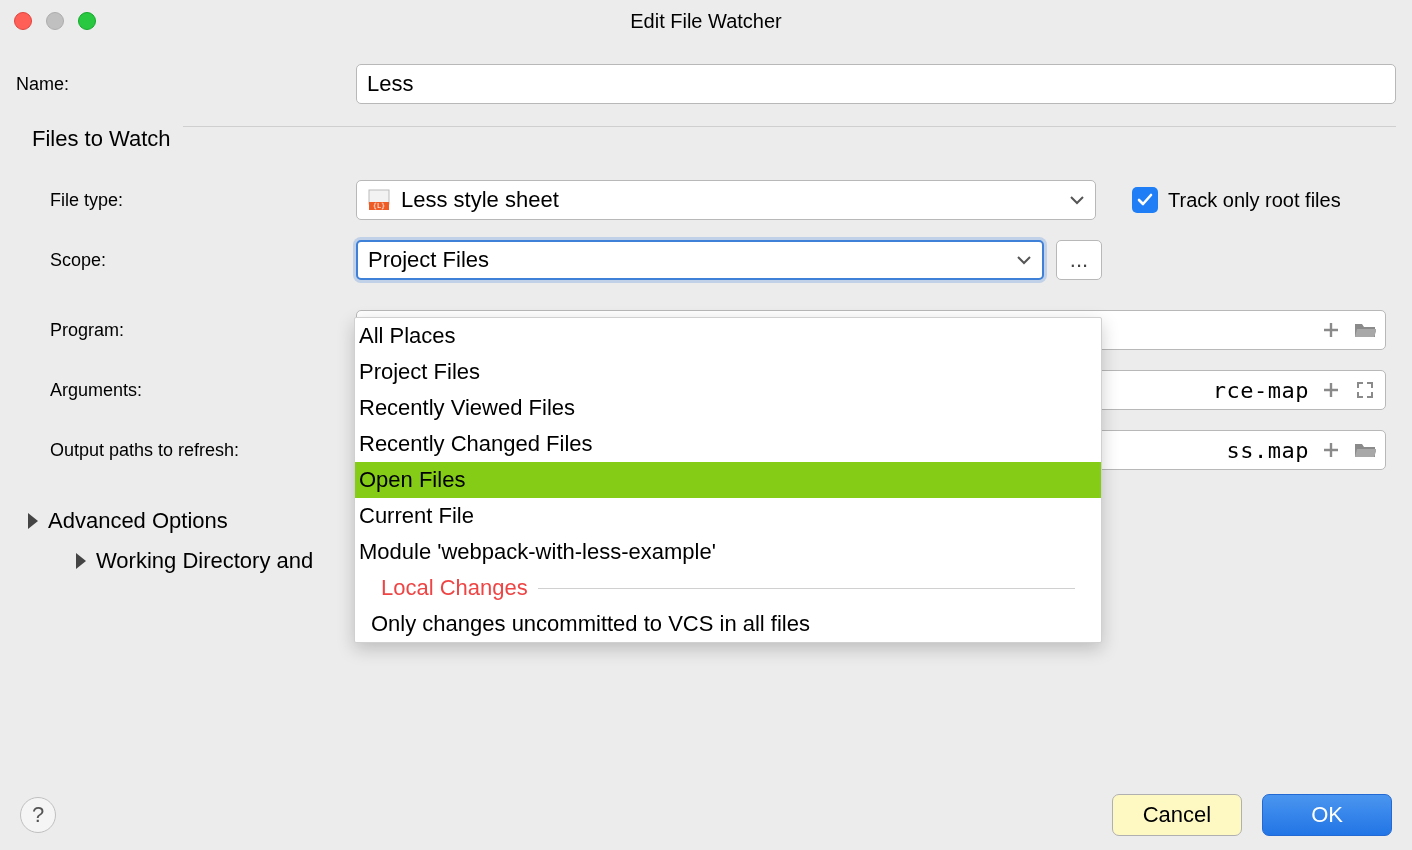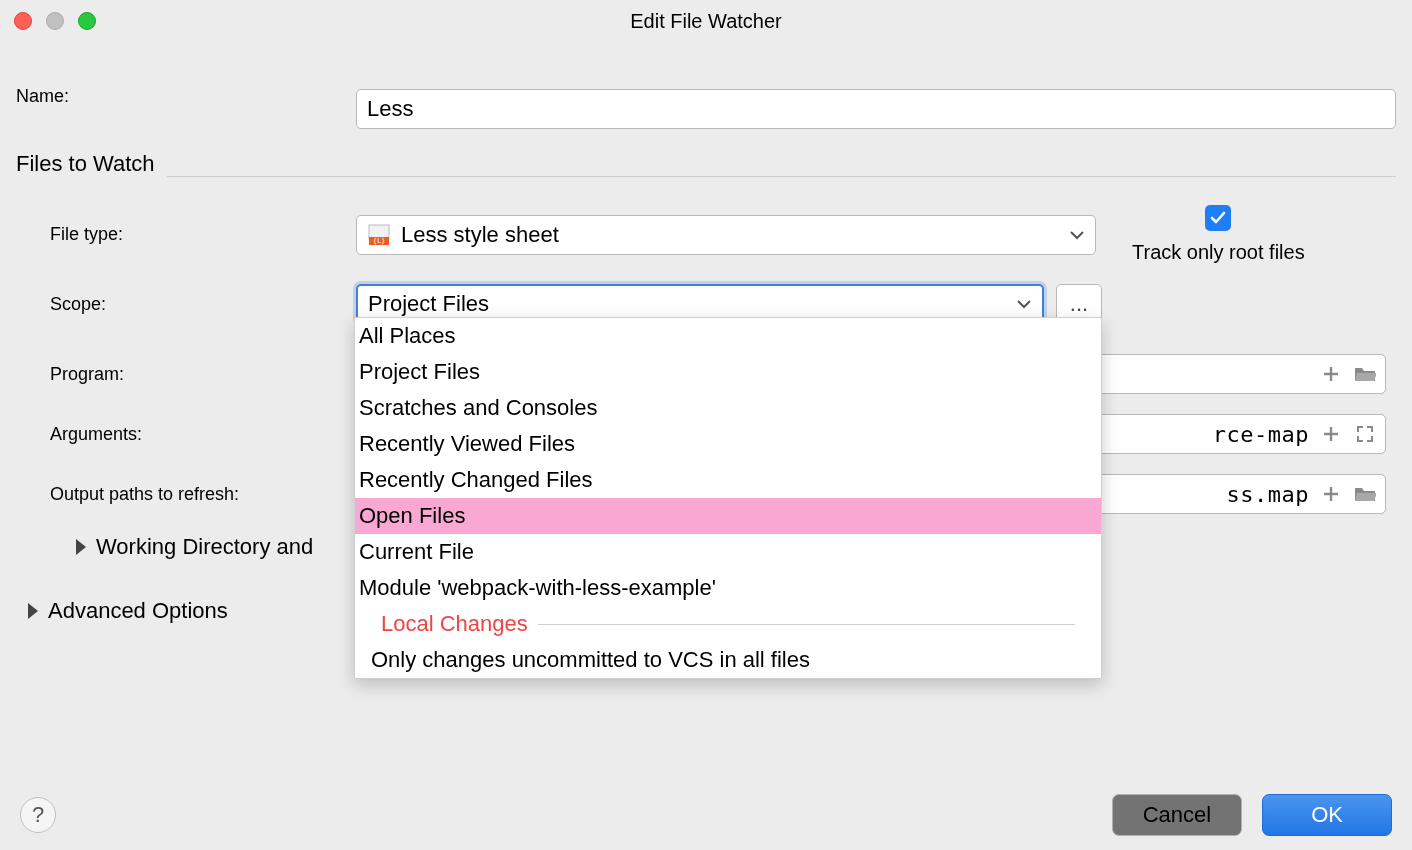--- a/index.html
+++ b/index.html
@@ -56,27 +56,26 @@
       gap: 12px;
     }
     input[type="text"] {
       height: 40px;
       border: 1px solid #b8b8b8;
       border-radius: 5px;
       background: #fff;
       font-size: 22px;
       padding: 0 10px;
       width: 100%;
-      margin-top: 25px;
     }
     .name-input { width: 740px; }
     .section-header {
       display: flex;
-      align-items: flex-end;
-      margin: 22px 0 28px 0;
+      align-items: flex-start;
+      margin: 22px 0 28px 16px;
       font-size: 22px;
     }
     .section-header .hline {
       flex: 1;
       height: 1px;
       background: #cfcfcf;
       margin-left: 12px;
     }
     .select-box {
       height: 40px;
@@ -105,21 +104,20 @@
     }
     .select-box .chevron {
       margin-left: auto;
     }
     .chevron svg { display: block; }
     .checkbox-wrap {
       display: flex;
       align-items: center;
       gap: 10px;
       margin-left: 24px;
-      flex-direction: column;
     }
     .checkbox-box {
       width: 26px;
       height: 26px;
       border-radius: 5px;
       background: #1f7ef6;
       display: inline-flex;
       align-items: center;
       justify-content: center;
     }
@@ -152,21 +150,21 @@
     }
     .dropdown-item {
       padding: 5px 4px;
       font-size: 22px;
       cursor: pointer;
       display: flex;
       align-items: center;
       gap: 10px;
     }
     .dropdown-item.highlighted {
-      background: #f9a8d4;
+      background: #84cc16;
     }
     .dropdown-section-header {
       padding: 5px 26px;
       font-size: 22px;
       color: #ef4444;
       display: flex;
       align-items: center;
       gap: 10px;
     }
     .dropdown-section-header .hline {
@@ -256,21 +254,21 @@
       display: flex;
       gap: 20px;
     }
     .btn {
       height: 42px;
       border-radius: 7px;
       font-size: 22px;
       padding: 0 30px;
       cursor: pointer;
       border: 1px solid #b0b0b0;
-      background: #737373;
+      background: #fef9c3;
     }
     .btn.primary {
       background: linear-gradient(#4a95ef, #2275e6);
       border: 1px solid #2269d3;
       color: #fff;
       padding: 0 48px;
     }
     .file-type-icon-svg {
       width: 22px;
       height: 22px;
@@ -407,41 +405,38 @@
             <svg width="22" height="18" viewBox="0 0 22 18">
                 <path d="M1 3 H8 L10 6 H21 V16 H1 Z" fill="#8a8a8a"></path>
                 <path d="M3 8 H23 L20 16 H1 Z" fill="#a8a8a8"></path>
               </svg>
           </span>
         </div>
       </div>
     </div>
   </div>
 
+  <div class="expander" style="padding-left: 12px; margin-top: 38px;">
+    <div class="tri"></div>
+    <span>Advanced Options</span>
+  </div>
+
   <div class="expander" style="padding-left: 60px; margin-top: 6px;">
     <div class="tri"></div>
     <span>Working Directory and</span>
   </div>
 
-  <div class="expander" style="padding-left: 12px; margin-top: 38px;">
-    <div class="tri"></div>
-    <span>Advanced Options</span>
-  </div>
-
 </div>
 
 <div class="dropdown-popup">
   <div class="dropdown-item">
       <span>All Places</span>
     </div>
   <div class="dropdown-item">
       <span>Project Files</span>
-    </div>
-  <div class="dropdown-item">
-      <span>Scratches and Consoles</span>
     </div>
   <div class="dropdown-item">
       <span>Recently Viewed Files</span>
     </div>
   <div class="dropdown-item">
       <span>Recently Changed Files</span>
     </div>
   <div class="dropdown-item highlighted">
       <span>Open Files</span>
     </div>

